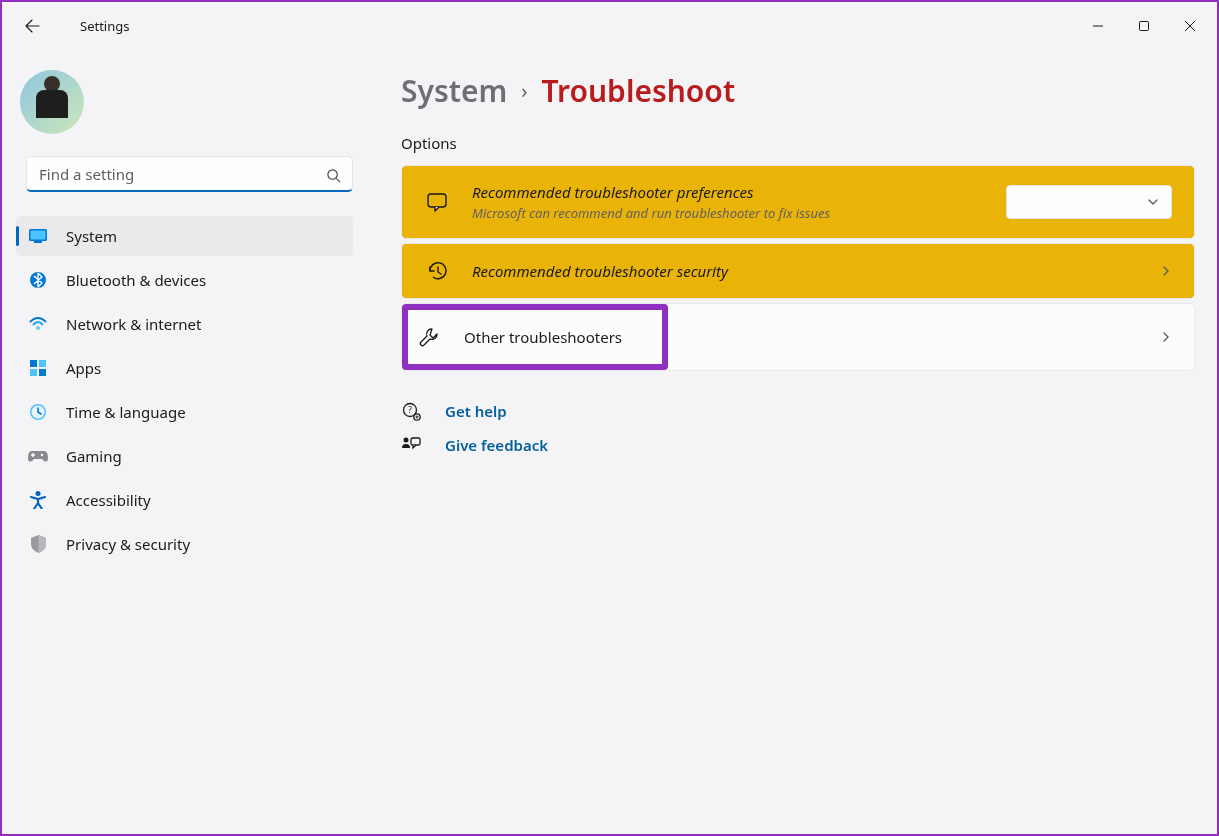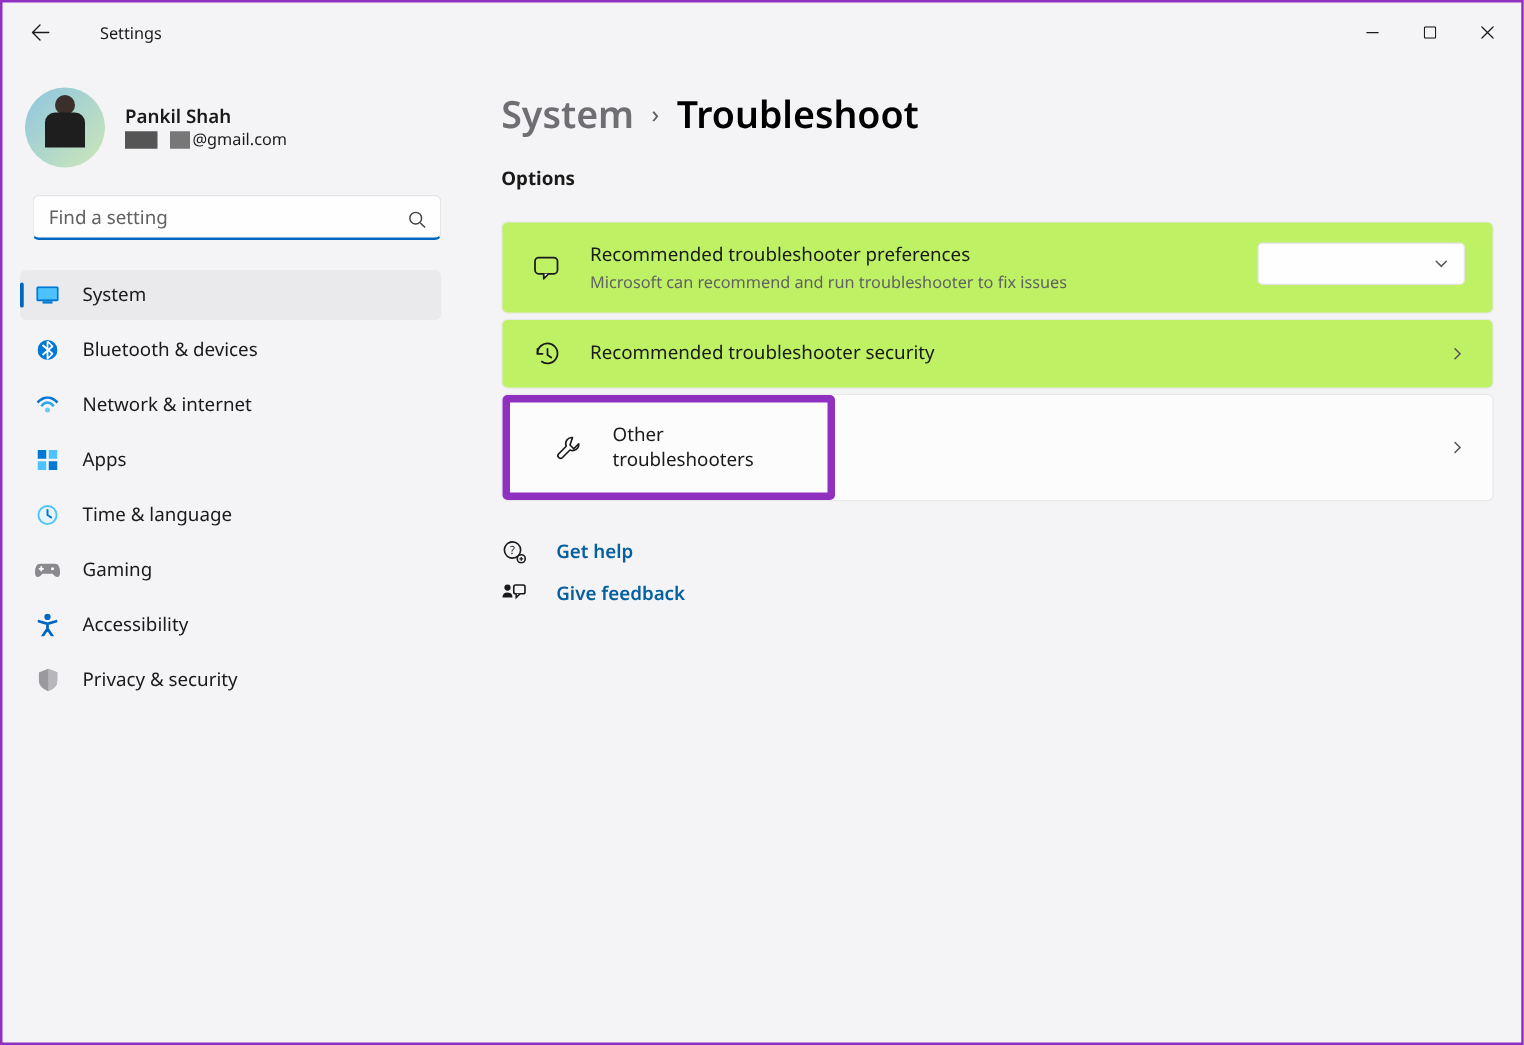--- a/index.html
+++ b/index.html
@@ -41,36 +41,36 @@
   .nav-item { display: flex; align-items: center; gap: 18px; height: 40px; padding: 0 12px; border-radius: 5px; cursor: pointer; position: relative; }
   .nav-item.active { background: #eaeaec; }
   .nav-item.active::before { content: ""; position: absolute; left: 0; top: 10px; bottom: 10px; width: 3px; border-radius: 2px; background: #0067c0; }
   .nav-icon { width: 20px; height: 20px; display: flex; align-items: center; justify-content: center; flex-shrink: 0; }
   .nav-label { font-size: 15px; color: #1a1a1a; }
   
   
   .crumb { display: flex; align-items: center; gap: 14px; margin-bottom: 22px; }
   .crumb-parent { font-size: 30px; font-weight: 600; color: #6f6f73; cursor: pointer; }
   .crumb-sep { font-size: 20px; color: #606064; }
-  .crumb-current { font-size: 30px; font-weight: 600; color: #000000; }
-  
-  
-  .section-title { font-size: 15px; font-weight: 700; color: #1a1a1a; margin-bottom: 24px; }
-  
-  
-  .card { background: #bef264; border: 1px solid #e9e9eb; border-radius: 5px; padding: 16px 22px; display: flex; gap: 22px; margin-bottom: 4px; cursor: pointer; }
+  .crumb-current { font-size: 30px; font-weight: 600; color: #b91c1c; }
+  
+  
+  .section-title { font-size: 15px; font-weight: 400; color: #1a1a1a; margin-bottom: 12px; }
+  
+  
+  .card { background: #eab308; border: 1px solid #e9e9eb; border-radius: 5px; padding: 16px 22px; display: flex; align-items: center; gap: 22px; margin-bottom: 4px; cursor: pointer; font-style: italic; }
   .card-icon { width: 26px; display: flex; align-items: center; justify-content: center; flex-shrink: 0; }
   .card-body { flex: 1; }
   .card-title { font-size: 15px; color: #1a1a1a; }
   .card-sub { font-size: 13px; color: #616163; margin-top: 2px; }
   .card-chevron { flex-shrink: 0; }
   .card-combo { width: 166px; height: 34px; background: #fefefe; border: 1px solid #e4e4e6; border-radius: 4px; display: flex; align-items: center; justify-content: flex-end; padding: 0 12px; flex-shrink: 0;}
   .card-group-other { display:flex; align-items:center; background:#fcfcfd; border:1px solid #e9e9eb; border-radius:5px; margin-bottom:30px;}
   .card-group-other .hl { border:6px solid #9030c0; border-radius:4px; }
-  .card-group-other .inner { display:flex; align-items:center; gap:22px; padding:16px 34px; width:254px; }
+  .card-group-other .inner { display:flex; align-items:center; gap:22px; padding:16px 8px; width:254px; }
   .card-group-other .rest { flex:1; display:flex; justify-content:flex-end; padding-right:22px;}
   
   
   .help-links { display: flex; flex-direction: column; gap: 14px; }
   .help-link { display: flex; align-items: center; gap: 24px; cursor: pointer; }
   .help-link-icon { width: 20px; display:flex; align-items:center; justify-content:center;}
   .help-link-text { font-size: 15px; font-weight: 600; color: #0560a0; }
 </style>
 </head>
 <body>
@@ -105,29 +105,20 @@
 
 <div class="layout">
 
   <aside class="sidebar">
     <div class="profile">
       <div class="avatar">
         <div class="avatar-figure">
             <div class="avatar-head"></div>
             <div class="avatar-body"></div>
           </div>
-      </div>
-      <div class="profile-info">
-        <div class="profile-name">Pankil Shah</div>
-        <div class="profile-email">
-          <span class="red-block"></span>
-          <span style="width:6px"></span>
-          <span class="red-block small"></span>
-          <span>@gmail.com</span>
-        </div>
       </div>
     </div>
 
     <div class="search-wrap">
       <input class="search" type="text" placeholder="Find a setting" style="">
       <span class="search-icon"><svg width="15" height="15" viewBox="0 0 16 16">
             <circle cx="7" cy="7" r="5" stroke="#404042" stroke-width="1.2" fill="none"></circle>
             <path d="M11 11 L15 15" stroke="#404042" stroke-width="1.2"></path>
           </svg></span>
     </div>

